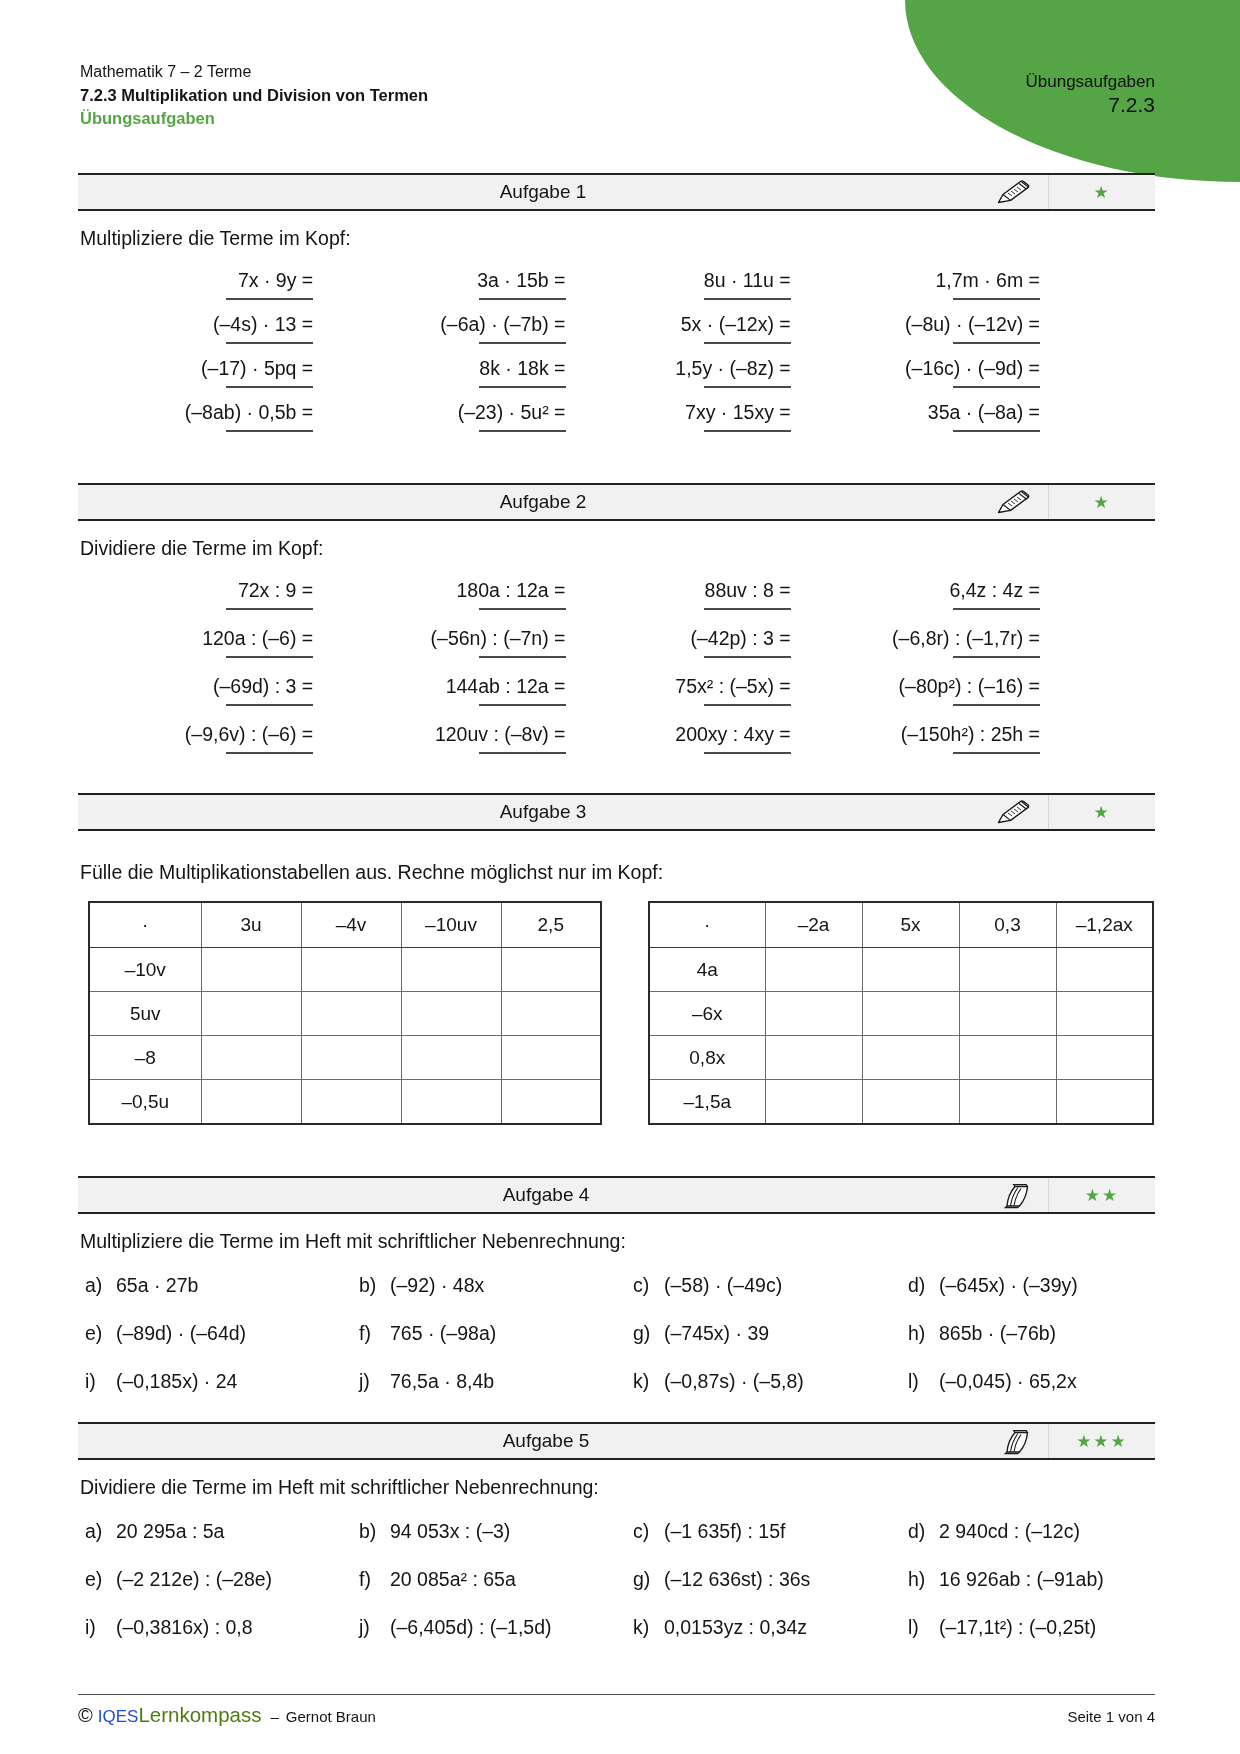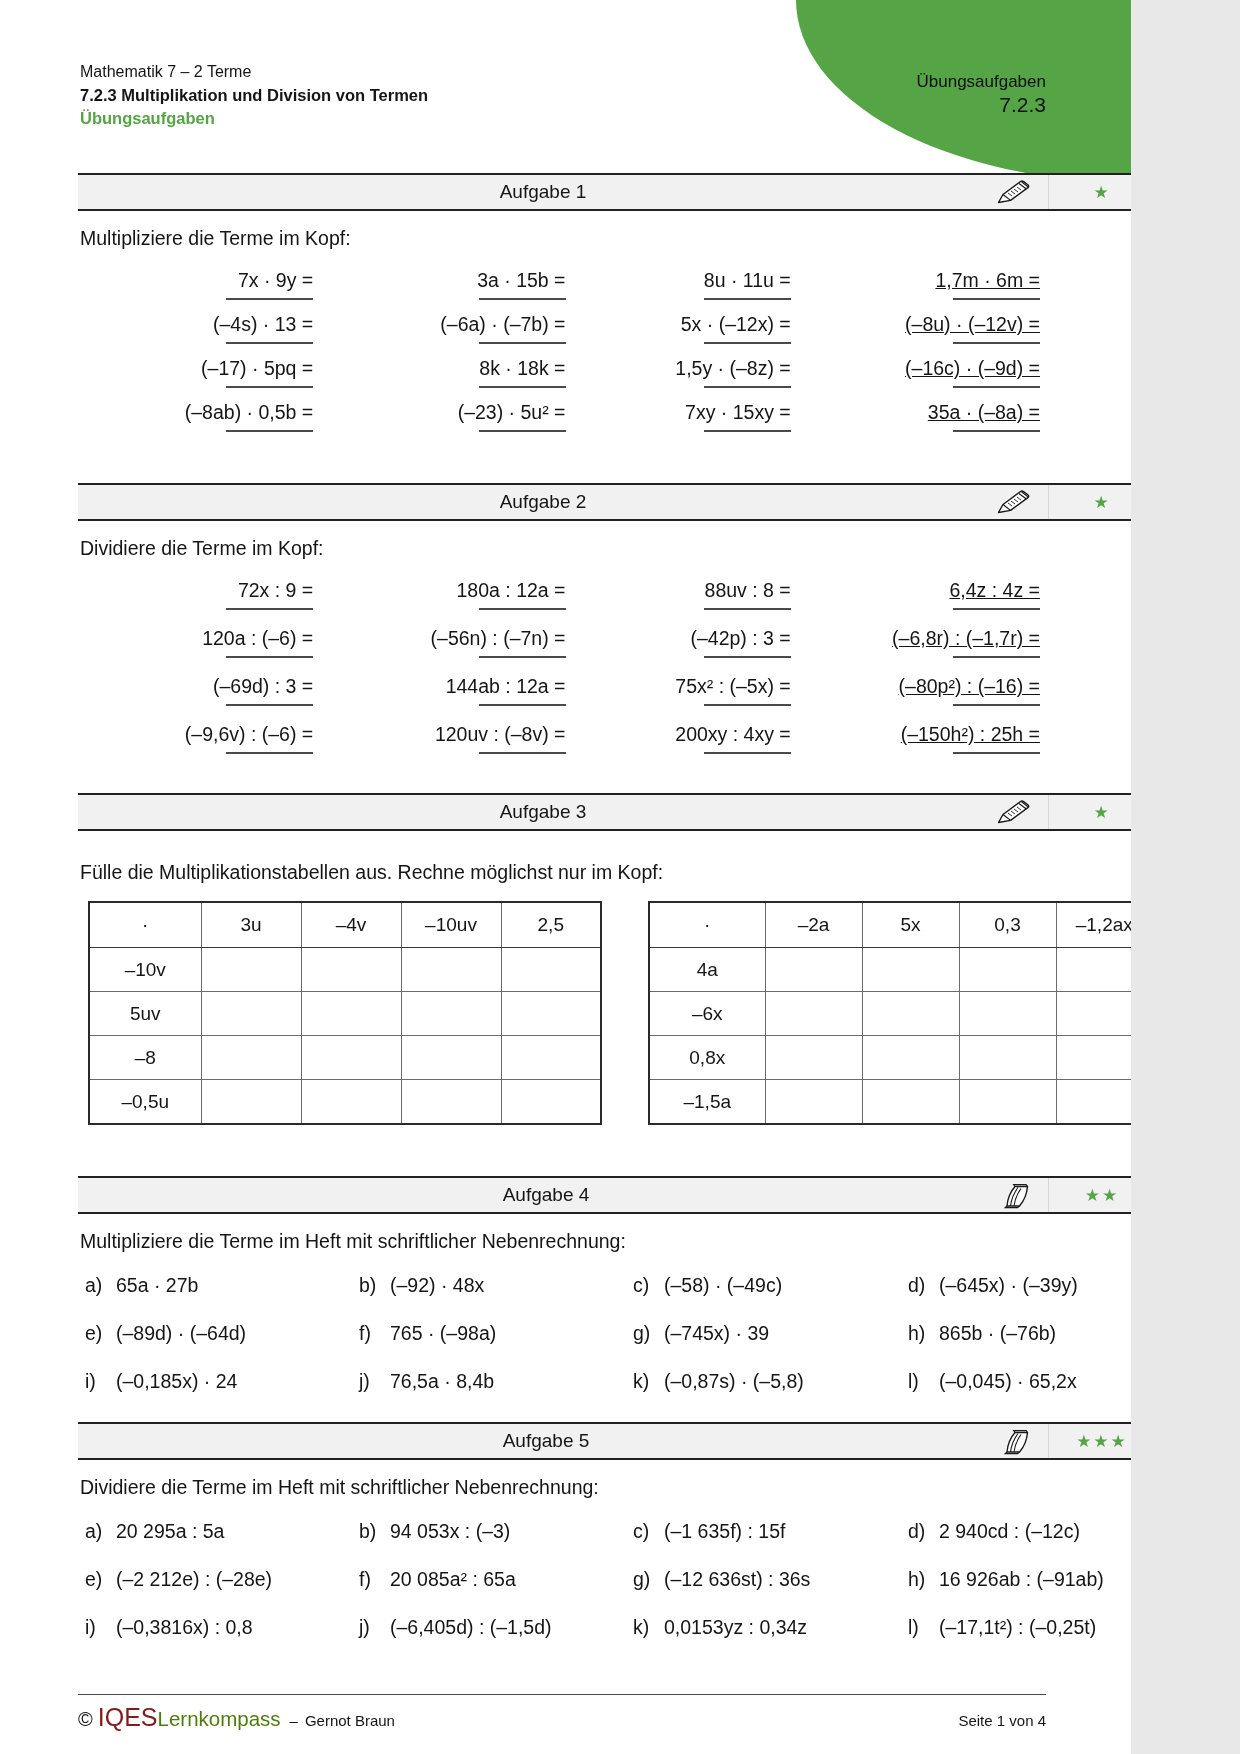--- a/index.html
+++ b/index.html
@@ -1,16 +1,16 @@
 <!DOCTYPE html>
 <html><head>
 <meta charset="utf-8">
 <style>
   html,body{margin:0;padding:0;background:#e8e8e8;}
-  .page{position:relative;width:1131px;height:1754px;background:#ffffff;overflow:hidden;
+  .page{position:relative;width:1240px;height:1754px;background:#ffffff;overflow:hidden;
         font-family:"Liberation Sans","DejaVu Sans",sans-serif;color:#151515;}
 
   
   .blob{position:absolute;top:0;right:0;width:335px;height:182px;background:#55a546;
         border-bottom-left-radius:100% 100%;z-index:0;}
   .blob-text{position:absolute;top:70px;right:85px;text-align:right;line-height:23px;color:#101010;}
   .blob-line1{font-size:17px;}
   .blob-line2{font-size:21px;font-weight:normal;}
 
   
@@ -36,41 +36,41 @@
 
   
   .qgrid{display:grid;grid-template-columns:repeat(4,1fr);margin-top:18px;}
   .qgrid .cell{position:relative;height:44px;}
   .qgrid.q2 .cell{height:48px;}
   .cell .expr{position:absolute;top:0;white-space:nowrap;font-size:19.5px;}
   .cell .blank{position:absolute;top:29px;width:87px;height:2px;background:#4a4a4a;}
   .cell:nth-child(4n+1) .expr,.cell:nth-child(4n+1) .blank{right:34px;}
   .cell:nth-child(4n+2) .expr,.cell:nth-child(4n+2) .blank{right:51px;}
   .cell:nth-child(4n+3) .expr,.cell:nth-child(4n+3) .blank{right:95px;}
-  .cell:nth-child(4n)   .expr,.cell:nth-child(4n)   .blank{right:115px;text-decoration:underline;}
+  .cell:nth-child(4n)   .expr,.cell:nth-child(4n)   .blank{right:115px;}
 
   
   .tables{display:flex;gap:46px;margin-left:10px;margin-top:16px;}
   table.mt{border-collapse:collapse;table-layout:fixed;border:2px solid #2a2a2a;}
   .mt th,.mt td{border:1.2px solid #6b6b6b;height:43px;text-align:center;
                 font-size:19px;font-weight:normal;padding:0;}
   .mt tr:first-child th{height:44px;border-bottom:1.6px solid #3a3a3a;}
 
   
   .items{display:grid;grid-template-columns:274px 274px 275px 1fr;grid-auto-rows:48px;
          margin-top:20px;font-size:19.5px;margin-left:7px;}
   .item{white-space:nowrap;}
   .item .lbl{display:inline-block;min-width:31px;}
 
   
   .footer{position:absolute;left:78px;right:85px;top:1694px;border-top:1.4px solid #4a4a4a;
           display:flex;justify-content:space-between;align-items:baseline;padding-top:8px;z-index:1;}
   .f-left{display:flex;align-items:baseline;}
   .f-copy{font-size:20px;margin-right:5px;}
-  .f-iqes{font-size:25px;color:#7f1d1d;}
+  .f-iqes{font-size:17px;color:#1d4ed8;}
   .f-brand{font-size:20.5px;color:#4d7c0f;}
   .f-dash{font-size:15px;margin:0 7px 0 9px;}
   .f-author{font-size:15px;}
   .f-page{font-size:15px;}
 </style>
 </head>
 <body>
 
 <div class="page">
 

